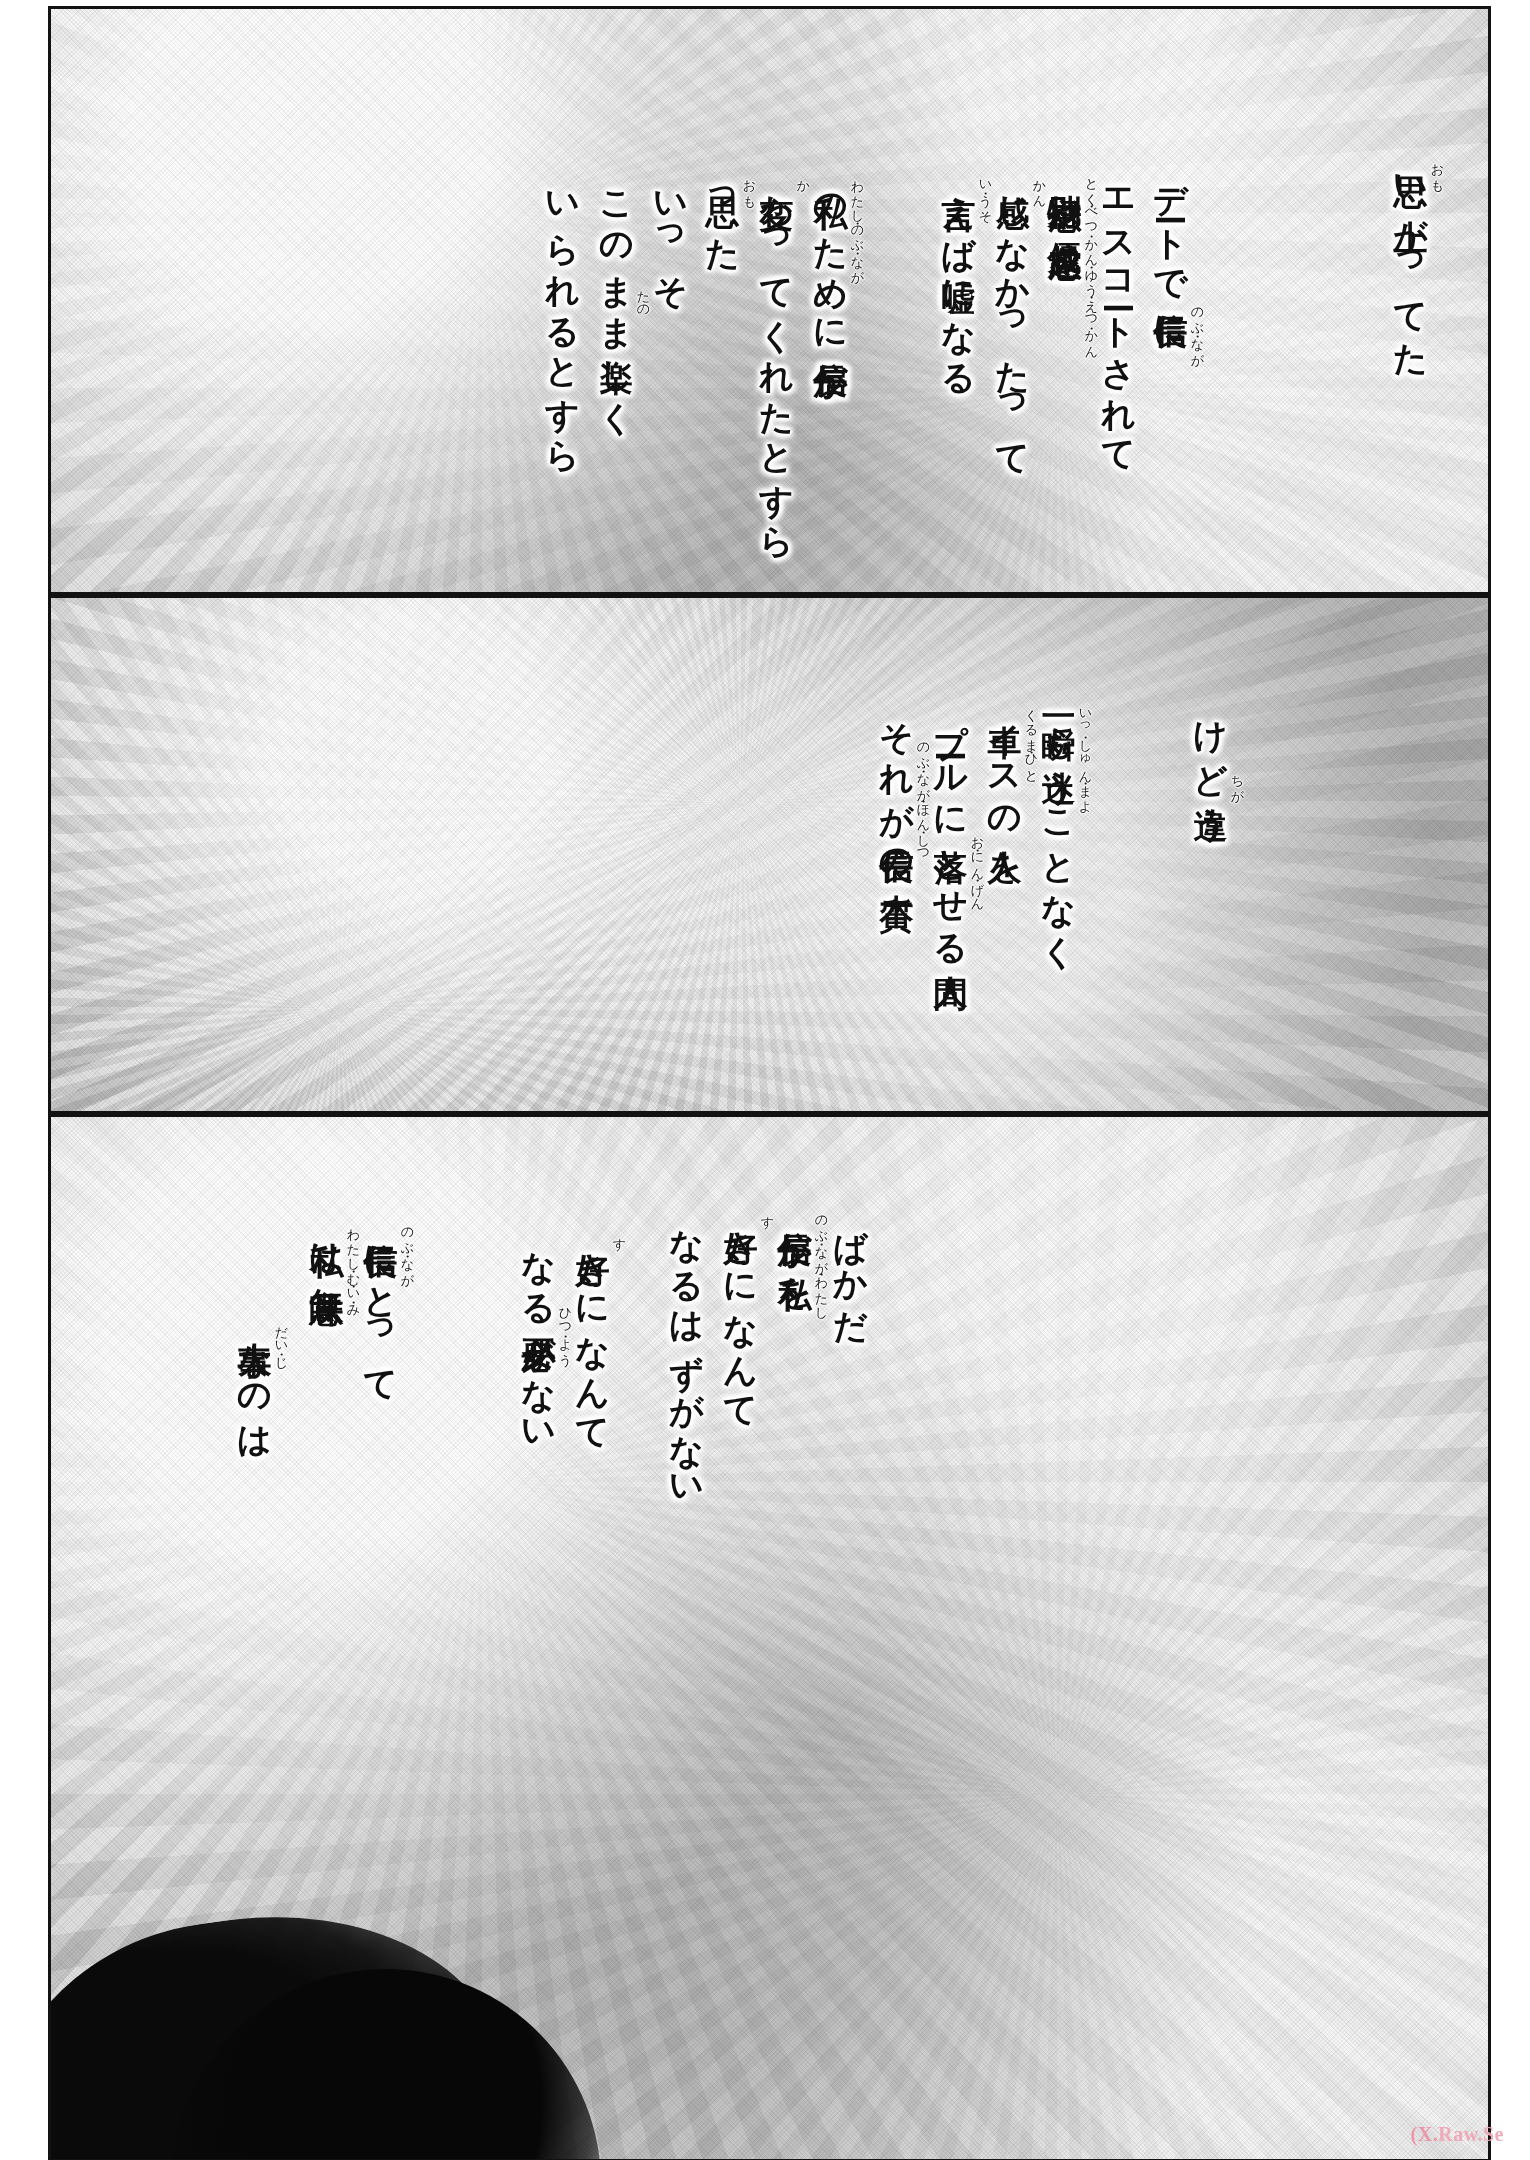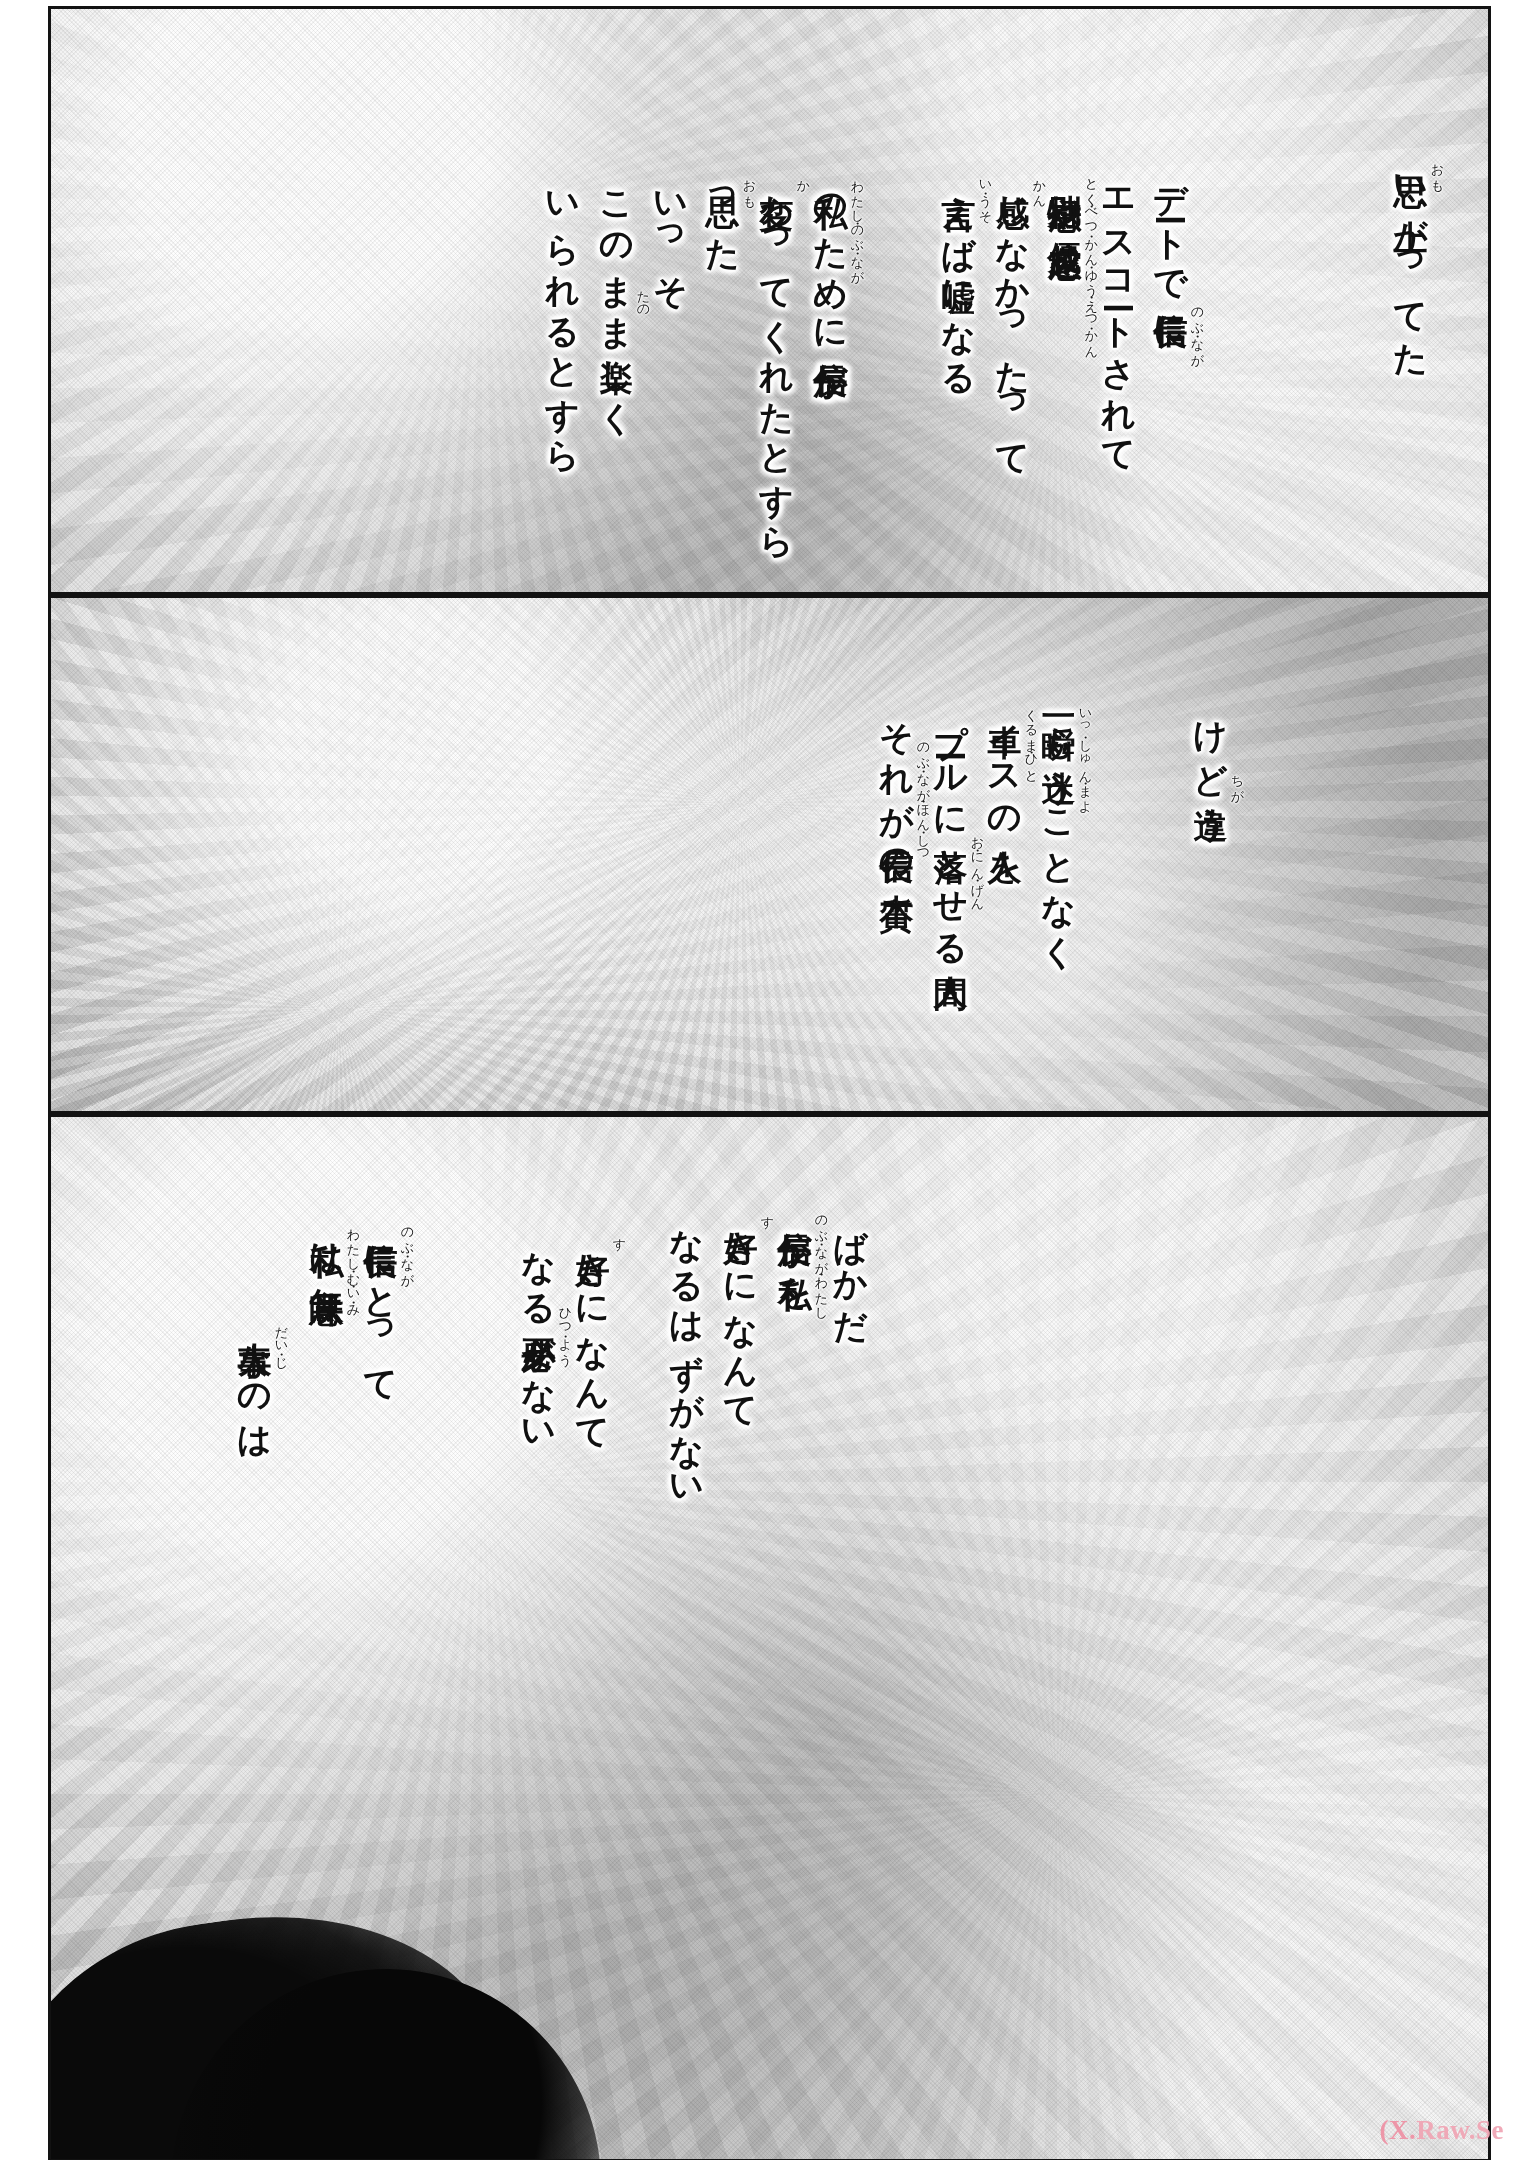--- a/index.html
+++ b/index.html
@@ -109,21 +109,21 @@
     white-space: nowrap;
     text-shadow: 1px 0 2px #fff, -1px 0 2px #fff, 0 1px 2px #fff, 0 -1px 2px #fff, 0 0 4px #fff;
   }
 
   
   .watermark {
     position: absolute;
     right: 26px;
     bottom: 14px;
     font-family: "Liberation Serif", serif;
-    font-size: 27px;
+    font-size: 20px;
     font-weight: 700;
     letter-spacing: .5px;
     color: #f0a6b5;
     opacity: .95;
   }
   .watermark .lead { color: #ee93a6; }
 </style>
 </head>
 <body>
 

